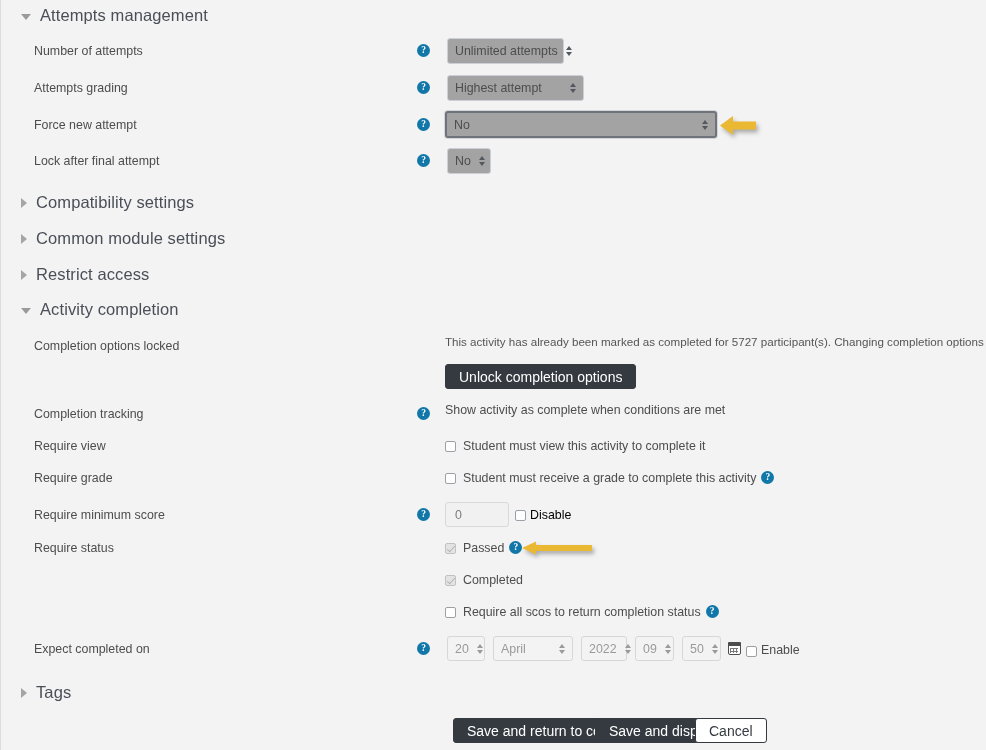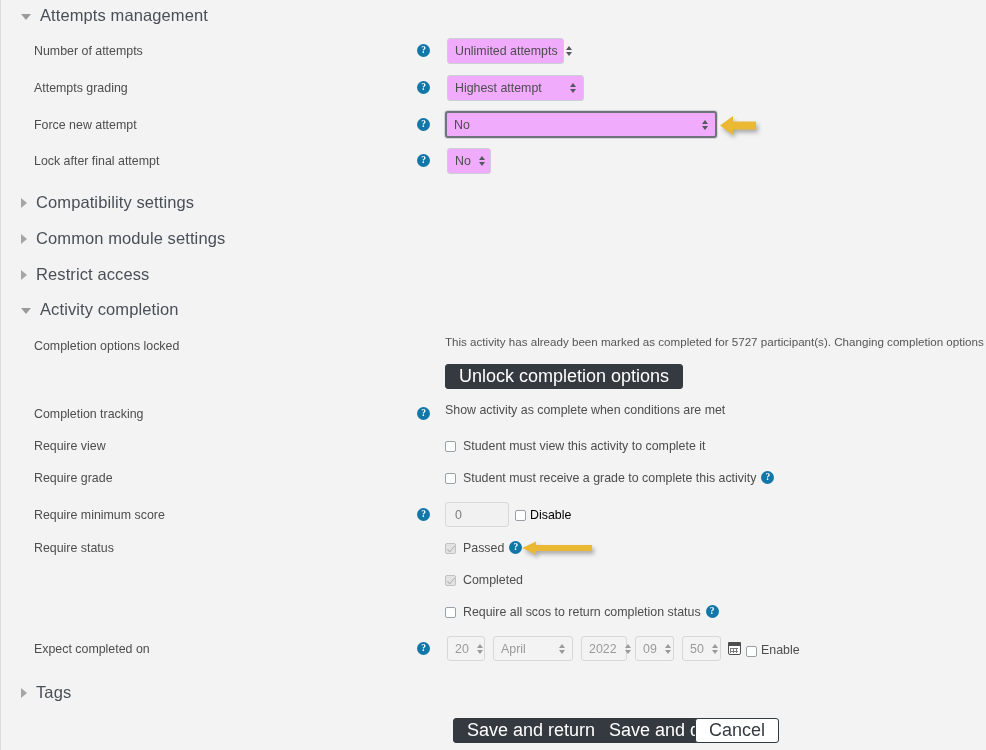--- a/index.html
+++ b/index.html
@@ -74,21 +74,21 @@
     position: relative;
     display: inline-block;
     vertical-align: middle;
     margin-left: 5px;
     top: -1px;
   }
 
   
   .sel {
     position: absolute;
-    background: #f0abfc;
+    background: #a3a3a3;
     border: 1px solid #ccd0d6;
     border-radius: 3px;
     font-size: 12.4px;
     color: #4d4d4d;
     display: flex;
     align-items: center;
     padding: 0 7px;
     cursor: pointer;
     white-space: nowrap;
   }
@@ -186,21 +186,21 @@
     white-space: nowrap;
     overflow: hidden;
   }
 
   
   .btn {
     position: absolute;
     display: flex;
     align-items: center;
     justify-content: center;
-    font-size: 18px;
+    font-size: 14px;
     border-radius: 3px;
     cursor: pointer;
     white-space: nowrap;
     padding: 0 13px;
   }
   .btn.dark {
     background: #343a40;
     color: #fff;
     border: 1px solid #343a40;
   }

